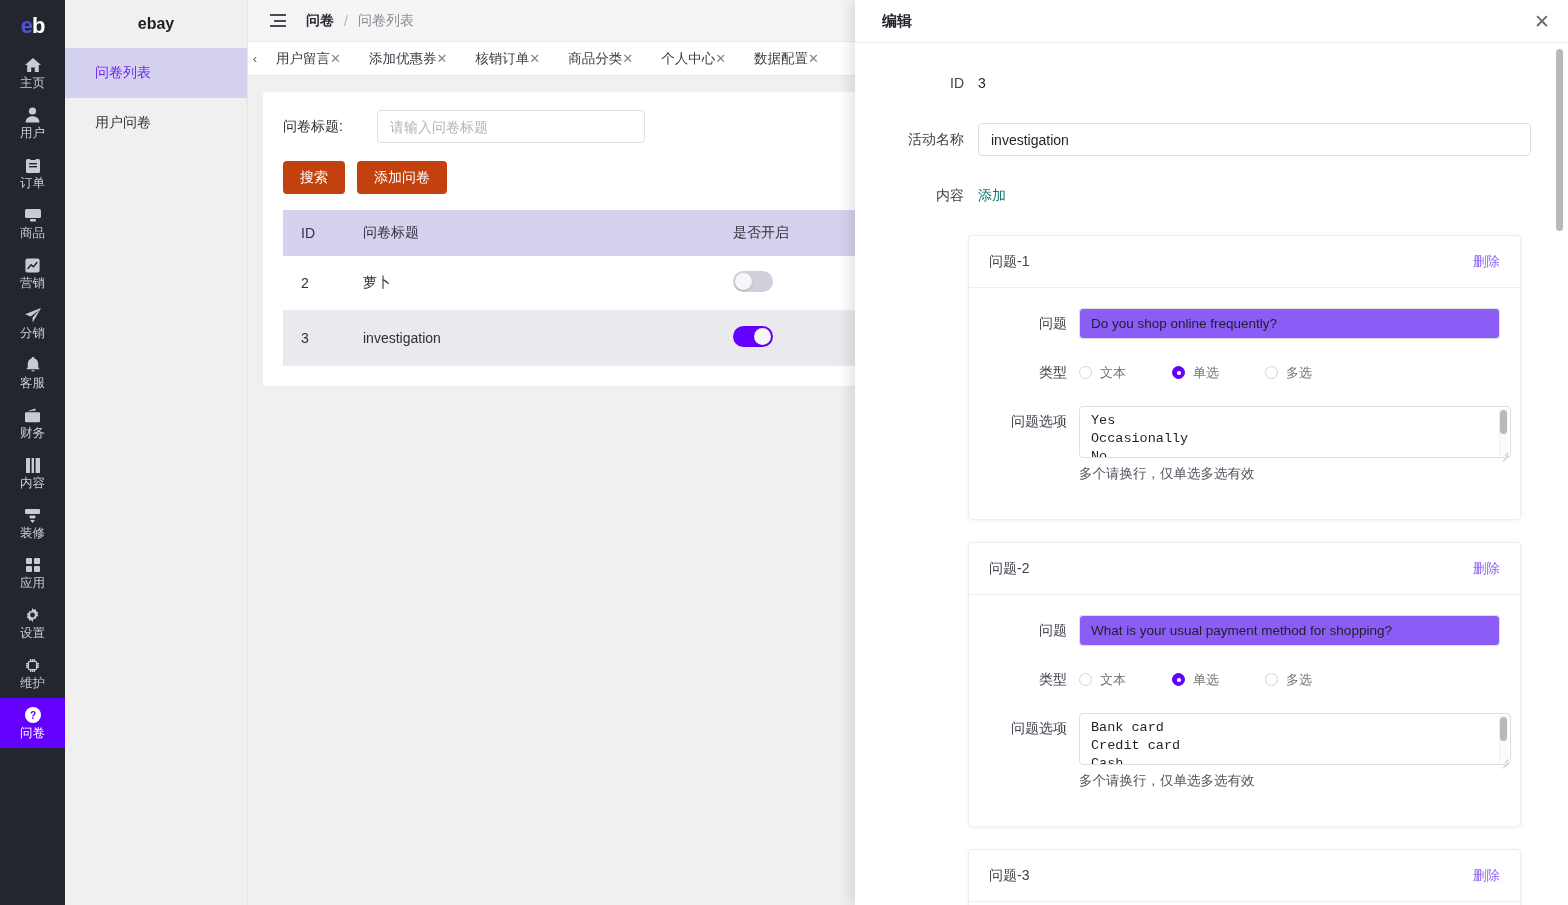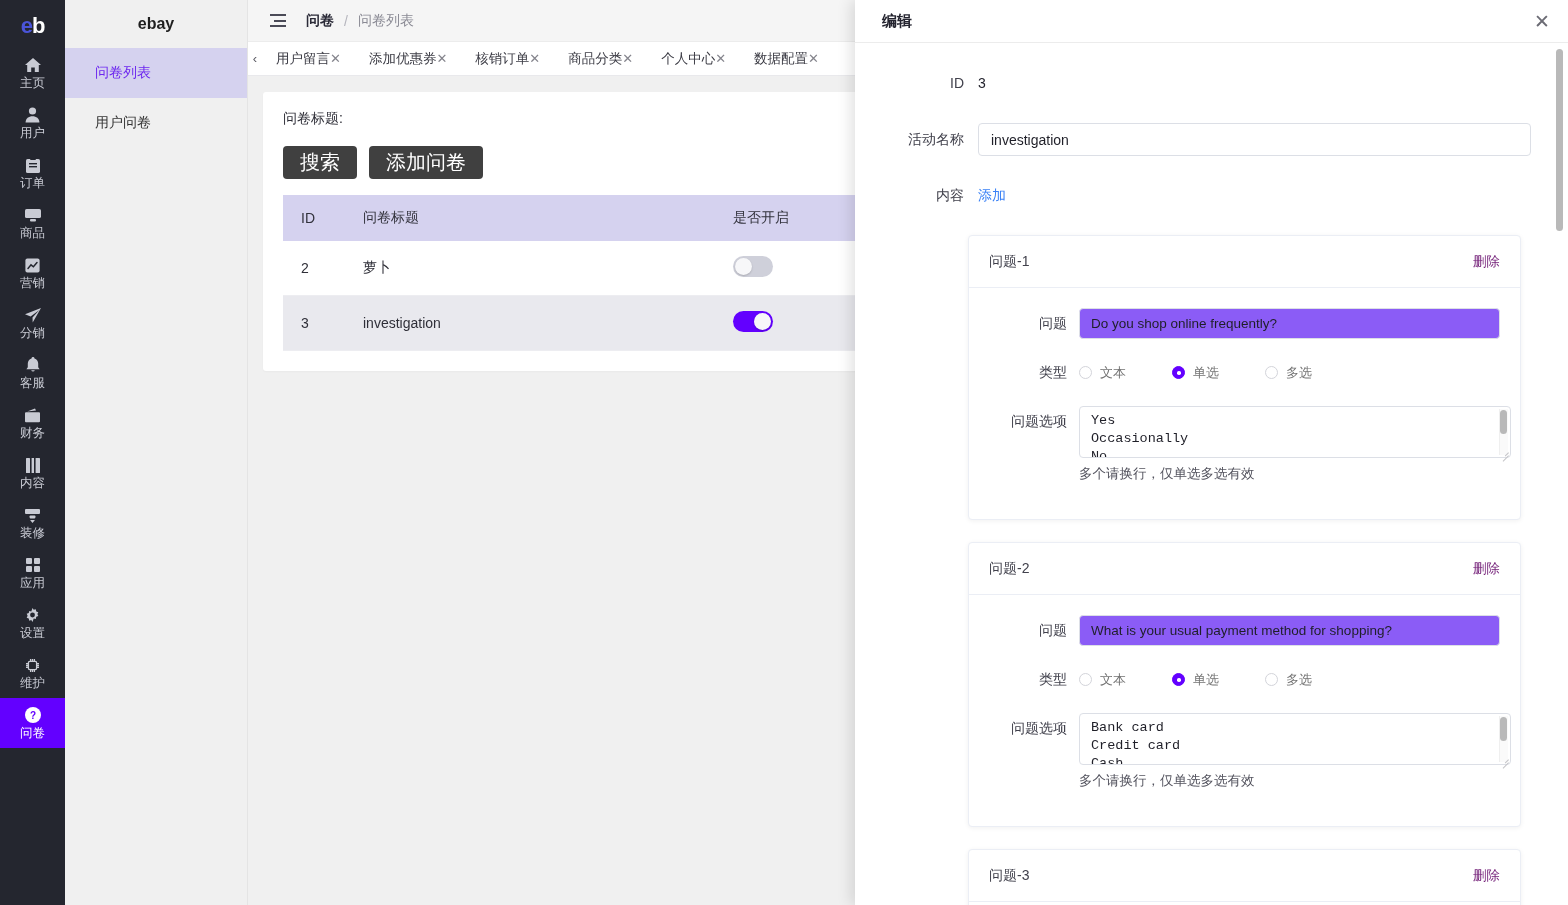--- a/index.html
+++ b/index.html
@@ -95,22 +95,22 @@
   .filter-row { display: flex; align-items: center; gap: 6px; margin-bottom: 18px; }
   .filter-label { font-size: 14px; color: #2f2f38; width: 88px; }
   .filter-input {
     width: 268px; height: 33px; border: 1px solid #dcdfe6; border-radius: 4px;
     padding: 0 12px; font-size: 14px; color: #1f1f28; outline: none;
     font-family: "Liberation Sans", sans-serif; background: #fff;
   }
   .filter-input::placeholder { color: #b3b3bb; }
   .btn-row { display: flex; gap: 12px; margin-bottom: 16px; }
   .btn {
-    background: #404040; color: #fff; border: none; border-radius: 4px;
-    height: 33px; padding: 0 17px; font-size: 20px; cursor: pointer;
+    background: #c2410c; color: #fff; border: none; border-radius: 4px;
+    height: 33px; padding: 0 17px; font-size: 14px; cursor: pointer;
     font-family: "Liberation Sans", sans-serif;
   }
   table.grid { width: 100%; border-collapse: collapse; table-layout: fixed; }
   table.grid th {
     background: #d5d2ef; color: #32323c; font-size: 14px; font-weight: 400;
     text-align: left; padding: 14px 0 14px 0; height: 45px;
   }
   table.grid td {
     font-size: 14px; color: #2f2f38; padding: 15px 0; height: 50px;
     border-bottom: 1px solid #ededf1;
@@ -148,33 +148,33 @@
   .drawer-scroll { position: absolute; top: 6px; right: 5px; width: 7px; height: 182px; border-radius: 4px; background: #b9b9b9; }
 
   .frow { display: flex; align-items: flex-start; margin-bottom: 23px; }
   .flabel { width: 123px; min-width: 123px; text-align: right; padding-right: 14px; font-size: 14px; color: #41414c; line-height: 33px; }
   .fval { font-size: 14px; color: #23232d; line-height: 33px; }
   .text-input {
     width: 553px; height: 33px; border: 1px solid #dcdfe6; border-radius: 4px;
     padding: 0 12px; font-size: 14px; color: #1f1f28; outline: none; background: #fff;
     font-family: "Liberation Sans", sans-serif;
   }
-  .link-add { font-size: 14px; color: #3b82f6; cursor: pointer; line-height: 33px; }
+  .link-add { font-size: 14px; color: #0f766e; cursor: pointer; line-height: 33px; }
 
   .qlist { padding-left: 113px; }
   .qcard {
     width: 553px; background: #fff; border: 1px solid #ebeef5; border-radius: 4px;
     box-shadow: 0 1px 5px rgba(0,0,0,0.06); margin-bottom: 22px;
   }
   .qcard-head {
     height: 52px; display: flex; align-items: center; justify-content: space-between;
     padding: 0 20px 0 20px; border-bottom: 1px solid #ebeef5;
   }
   .qcard-title { font-size: 14px; color: #41414c; }
-  .qcard-del { font-size: 13.5px; color: #701a75; cursor: pointer; }
+  .qcard-del { font-size: 13.5px; color: #8b5cf6; cursor: pointer; }
   .qcard-body { padding: 20px 20px 18px 0; }
   .qrow { display: flex; align-items: flex-start; margin-bottom: 18px; }
   .qlabel { width: 110px; min-width: 110px; text-align: right; padding-right: 12px; font-size: 14px; color: #41414c; line-height: 31px; }
   .q-input {
     width: 432px; height: 31px; border: 1px solid #dcdfe6; border-radius: 4px;
     padding: 0 11px; font-size: 13.5px; color: #1f1f28; outline: none; background: #8b5cf6;
     font-family: "Liberation Sans", sans-serif;
   }
   .radios { display: flex; align-items: center; gap: 0; line-height: 31px; }
   .radio { display: flex; align-items: center; gap: 8px; margin-right: 46px; cursor: pointer; }
@@ -392,20 +392,21 @@
         <span class="tclose">✕</span>
       </div>
       <div class="tabbar-rest"></div>
     </div>
 
     <div class="content">
       <div class="card">
 
         <div class="filter-row">
           <span class="filter-label">问卷标题:</span>
+          <input class="filter-input" type="text" placeholder="请输入问卷标题" style="">
         </div>
 
         <div class="btn-row">
           <button class="btn">搜索</button>
           <button class="btn">添加问卷</button>
         </div>
 
         <table class="grid">
           <thead>
             <tr>

